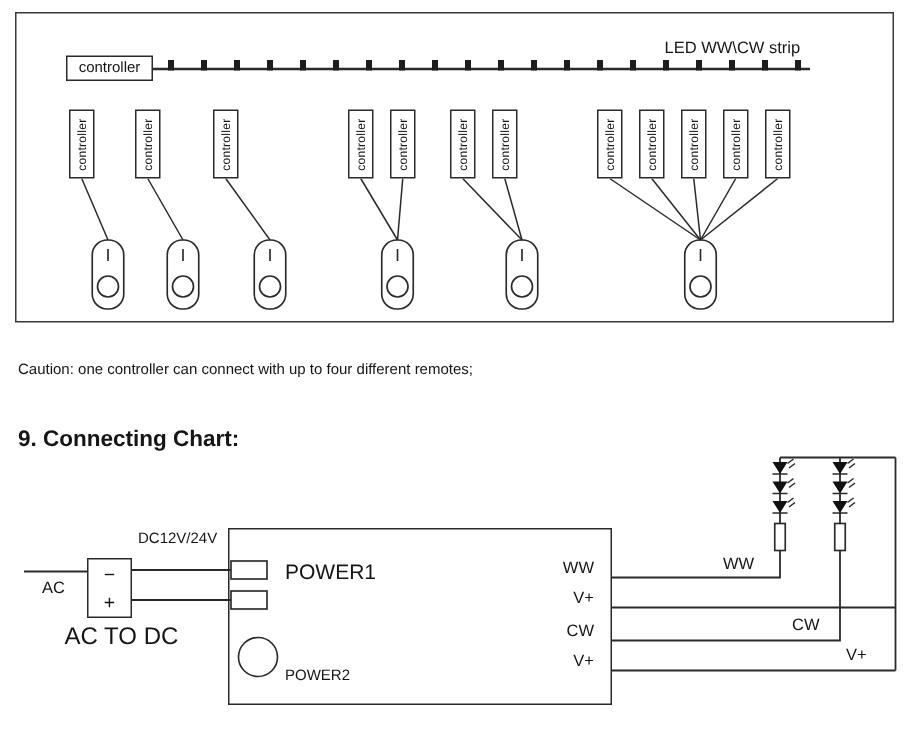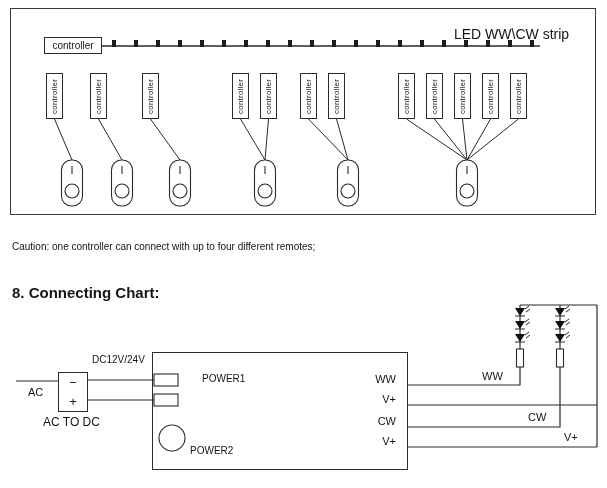--- a/index.html
+++ b/index.html
@@ -4,31 +4,31 @@
 <style>
   *{box-sizing:border-box;margin:0;padding:0}
   html,body{background:#fff}
   body{font-family:"Liberation Sans","DejaVu Sans",sans-serif;color:#151515}
   #page{position:relative;width:607px;height:488px;background:#fff;overflow:hidden}
   .lbl{position:absolute;white-space:nowrap;line-height:1.2}
   svg{position:absolute;left:0;top:0}
   .panel{position:absolute;left:10px;top:8px;width:586px;height:207px;border:1px solid #3a3a3a}
   .box{position:absolute;border:1px solid #2a2a2a;background:#fff}
   .ctrl-top{left:44px;top:37px;width:58px;height:17px;display:flex;align-items:center;justify-content:center;font-size:10px}
-  .strip-lbl{left:454px;top:26px;font-size:14px}
+  .strip-lbl{left:443px;top:26px;font-size:11px}
   .vctrl{position:absolute;top:73px;width:17px;height:46px;border:1px solid #2a2a2a;background:#fff;display:flex;align-items:center;justify-content:center}
   .vctrl span{writing-mode:vertical-rl;transform:rotate(180deg);font-size:8px;letter-spacing:.2px}
   .caution{left:12px;top:241px;font-size:10px}
   .heading{left:12px;top:284px;font-size:15px;font-weight:bold}
   .ac{left:28px;top:386px;font-size:11px}
   .converter{left:58px;top:372px;width:30px;height:40px;display:flex;flex-direction:column;align-items:center;justify-content:space-around;font-size:13px}
-  .actodc{left:43px;top:415px;font-size:12px}
+  .actodc{left:43px;top:415px;font-size:16px}
   .dclbl{left:92px;top:354px;font-size:10px}
   .bigbox{left:152px;top:352px;width:256px;height:118px;background:transparent}
-  .p1{left:202px;top:373px;font-size:10px}
+  .p1{left:190px;top:373px;font-size:14px}
   .p2{left:190px;top:445px;font-size:10px}
   .out{position:absolute;width:30px;text-align:right;left:366px;font-size:11px}
   .out0{top:373px}.out1{top:393px}.out2{top:415px}.out3{top:435px}
   .wlbl-ww{left:482px;top:370px;font-size:11px}
   .wlbl-cw{left:528px;top:411px;font-size:11px}
   .wlbl-vp{left:564px;top:431px;font-size:11px}
 </style>
 </head>
 <body>
 
@@ -183,21 +183,21 @@
       </div>
       <div class="vctrl" style="left: 482px;">
         <span>controller</span>
       </div>
       <div class="vctrl" style="left: 510px;">
         <span>controller</span>
       </div>
     </div>
 
   <div class="lbl caution">Caution: one controller can connect with up to four different remotes;</div>
-  <div class="lbl heading">8. Connecting Chart:</div>
+  <div class="lbl heading">9. Connecting Chart:</div>
 
   <div class="lbl ac">AC</div>
 
   <div class="box converter">
     <span>−</span>
     <span>+</span>
   </div>
   <div class="lbl actodc">AC TO DC</div>
   <div class="lbl dclbl">DC12V/24V</div>
 

